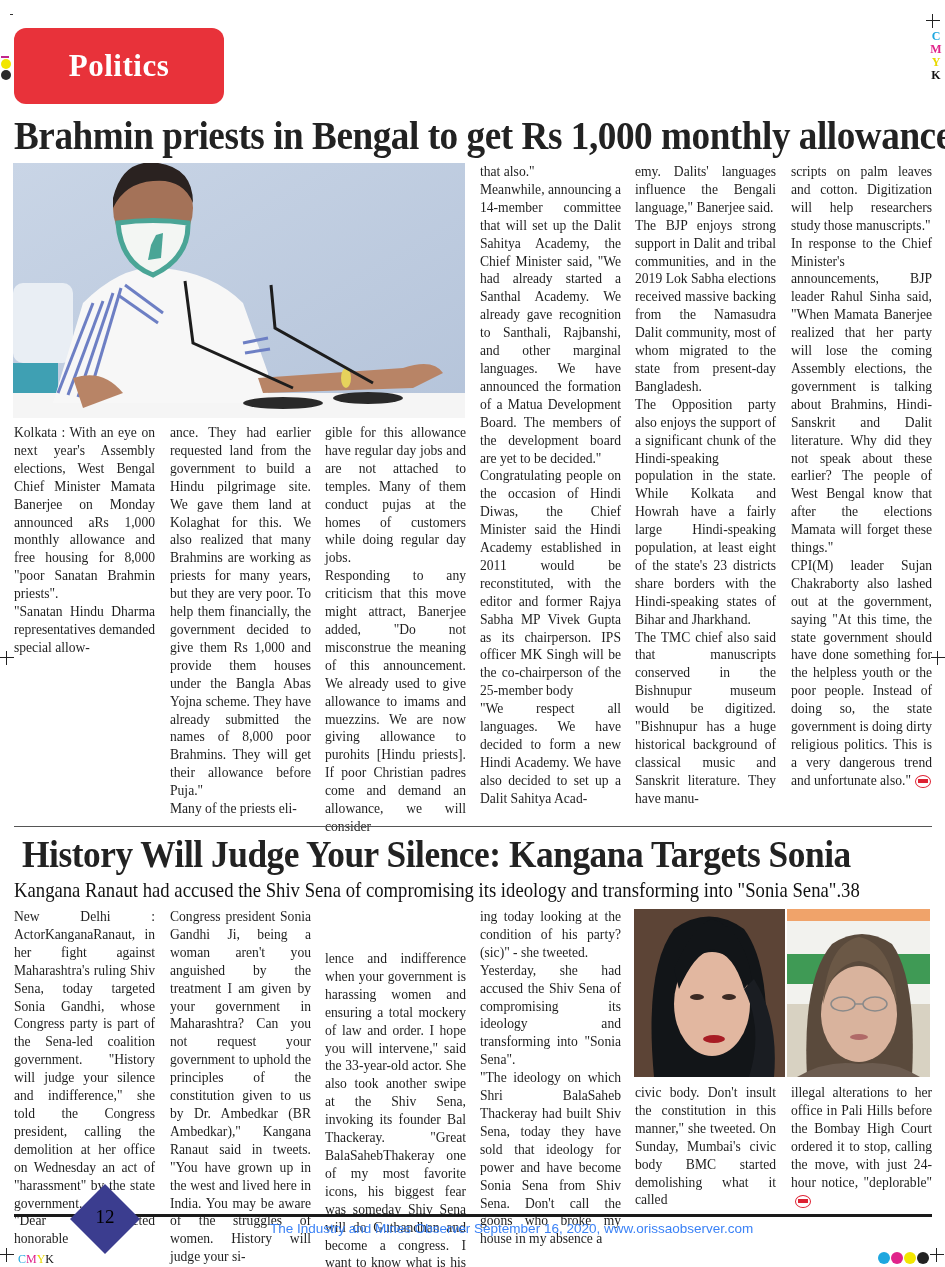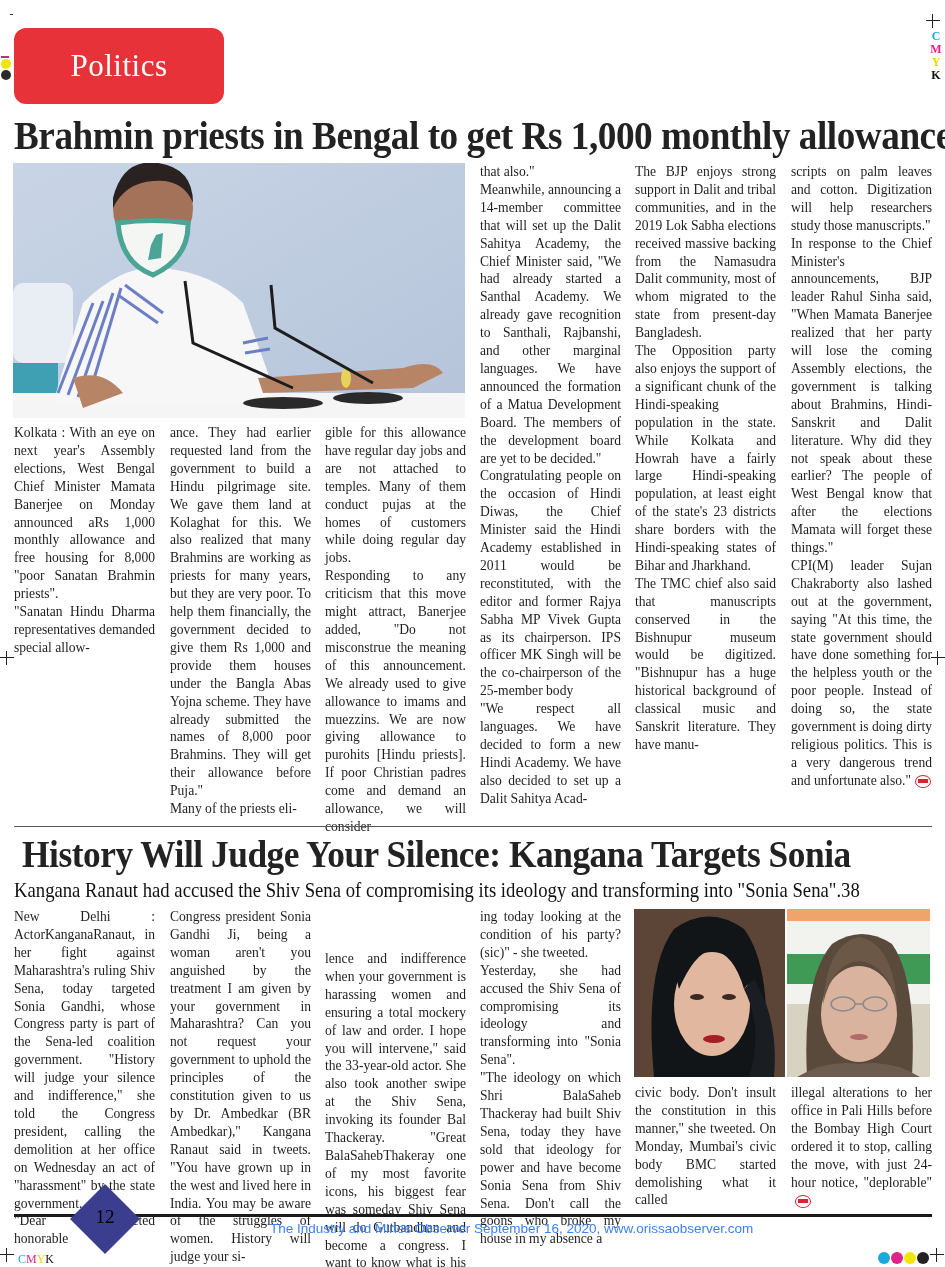--- a/index.html
+++ b/index.html
@@ -1,18 +1,18 @@
 <!DOCTYPE html>
 <html><head>
 <meta charset="utf-8">
 <style>
   html,body{margin:0;padding:0;background:#fff;}
   body{width:945px;height:1267px;position:relative;overflow:hidden;font-family:"Liberation Serif","DejaVu Serif",serif;color:#1a1a1a;}
   .abs{position:absolute;}
-  .section-tab{left:14px;top:28px;width:210px;height:76px;background:#e8323a;border-radius:12px;display:flex;align-items:center;justify-content:center;color:#fff;font-weight:normal;font-size:31px;letter-spacing:0.5px;}
+  .section-tab{left:14px;top:28px;width:210px;height:76px;background:#e8323a;border-radius:12px;display:flex;align-items:center;justify-content:center;color:#fff;font-weight:bold;font-size:31px;letter-spacing:0.5px;}
   .headline{font-weight:bold;color:#222;white-space:nowrap;transform-origin:left top;letter-spacing:-0.5px;}
   .h1{left:14px;top:112px;font-size:40px;transform:scaleX(0.93);}
   .h2{left:22px;top:832px;font-size:38px;transform:scaleX(0.93);}
   .standfirst{left:14px;top:878px;font-size:21px;white-space:nowrap;transform:scaleX(0.89);transform-origin:left top;color:#111;}
   .col{font-size:13.6px;line-height:17.9px;text-align:justify;hyphens:manual;color:#1e1e1e;}
   .col p{margin:0;}
   .photo{overflow:hidden;}
   .rule{background:#555;}
   .cmyk-letter{font-family:"Liberation Serif",serif;font-weight:bold;font-size:12px;line-height:13px;text-align:center;}
   .dot{width:12px;height:12px;border-radius:50%;display:inline-block;}
@@ -102,20 +102,21 @@
   <p>gible for this allowance have regular day jobs and are not attached to temples. Many of them conduct pujas at the homes of customers while doing regular day jobs.</p>
   <p>Responding to any criticism that this move might attract, Banerjee added, "Do not misconstrue the meaning of this announcement. We already used to give allowance to imams and muezzins. We are now giving allowance to purohits [Hindu priests]. If poor Christian padres come and demand an allowance, we will consider</p>
 </div>
 <div class="abs col" style="left:480px;top:163px;width:141px;">
   <p>that also."</p>
   <p>Meanwhile, announcing a 14-member committee that will set up the Dalit Sahitya Academy, the Chief Minister said, "We had already started a Santhal Academy. We already gave recognition to Santhali, Rajbanshi, and other marginal languages. We have announced the formation of a Matua Development Board. The members of the development board are yet to be decided."</p>
   <p>Congratulating people on the occasion of Hindi Diwas, the Chief Minister said the Hindi Academy established in 2011 would be reconstituted, with the editor and former Rajya Sabha MP Vivek Gupta as its chairperson. IPS officer MK Singh will be the co-chairperson of the 25-member body</p>
   <p>"We respect all languages. We have decided to form a new Hindi Academy. We have also decided to set up a Dalit Sahitya Acad-</p>
 </div>
 <div class="abs col" style="left:635px;top:163px;width:141px;">
+  <p>emy. Dalits' languages influence the Bengali language," Banerjee said.</p>
   <p>The BJP enjoys strong support in Dalit and tribal communities, and in the 2019 Lok Sabha elections received massive backing from the Namasudra Dalit community, most of whom migrated to the state from present-day Bangladesh.</p>
   <p>The Opposition party also enjoys the support of a significant chunk of the Hindi-speaking population in the state. While Kolkata and Howrah have a fairly large Hindi-speaking population, at least eight of the state's 23 districts share borders with the Hindi-speaking states of Bihar and Jharkhand.</p>
   <p>The TMC chief also said that manuscripts conserved in the Bishnupur museum would be digitized. "Bishnupur has a huge historical background of classical music and Sanskrit literature. They have manu-</p>
 </div>
 <div class="abs col" style="left:791px;top:163px;width:141px;">
   <p>scripts on palm leaves and cotton. Digitization will help researchers study those manuscripts."</p>
   <p>In response to the Chief Minister's announcements, BJP leader Rahul Sinha said, "When Mamata Banerjee realized that her party will lose the coming Assembly elections, the government is talking about Brahmins, Hindi-Sanskrit and Dalit literature. Why did they not speak about these earlier? The people of West Bengal know that after the elections Mamata will forget these things."</p>
   <p><span>CPI(M) leader Sujan Chakraborty also lashed out at the government, saying "At this time, the state government should have done something for the helpless youth or the poor people. Instead of doing so, the state government is doing dirty religious politics. This is a very dangerous trend and unfortunate also."</span><span class="end-mark"></span></p>
 </div>
 
@@ -169,21 +170,21 @@
       <ellipse cx="56" cy="95" rx="12" ry="7"></ellipse>
         <ellipse cx="88" cy="95" rx="12" ry="7"></ellipse>
         <path d="M68 95 L76 95"></path>
     </g>
     <ellipse cx="72" cy="128" rx="9" ry="3" fill="#b06a68"></ellipse>
     <path d="M10 168 Q40 150 72 155 Q104 150 133 168 Z" fill="#6c5c50"></path>
   </svg>
 </div>
 
 <div class="abs col" style="left:635px;top:1084px;width:141px;">
-  <p>civic body. Don't insult the constitution in this manner," she tweeted. On Monday, Mumbai's civic body BMC started demolishing what it called</p>
+  <p>civic body. Don't insult the constitution in this manner," she tweeted. On Sunday, Mumbai's civic body BMC started demolishing what it called</p>
 </div>
 <div class="abs col" style="left:791px;top:1084px;width:141px;">
   <p><span>illegal alterations to her office in Pali Hills before the Bombay High Court ordered it to stop, calling the move, with just 24-hour notice, "deplorable"</span><span class="end-mark"></span></p>
 </div>
 
 <div class="abs rule" style="left:14px;top:1214px;width:918px;height:3px;background:#1a1a1a;"></div>
 <div class="abs page-diamond">
   <svg width="70" height="70" viewBox="0 0 70 70" style="position:absolute;left:0;top:0;">
     <polygon points="35,0 70,35 35,70 0,35" fill="#3b3d8f"></polygon>
   </svg>

